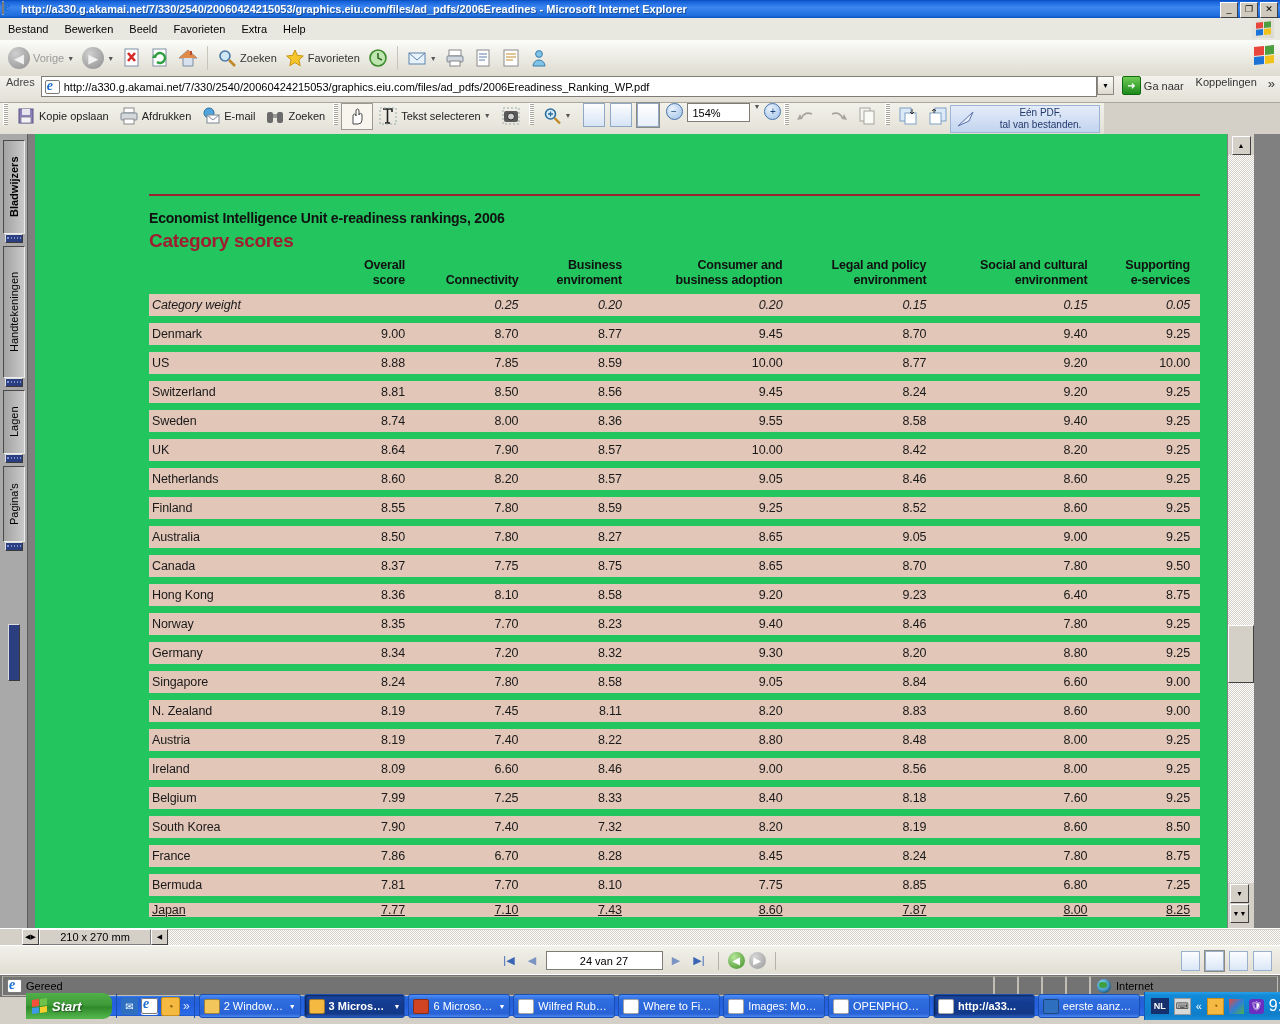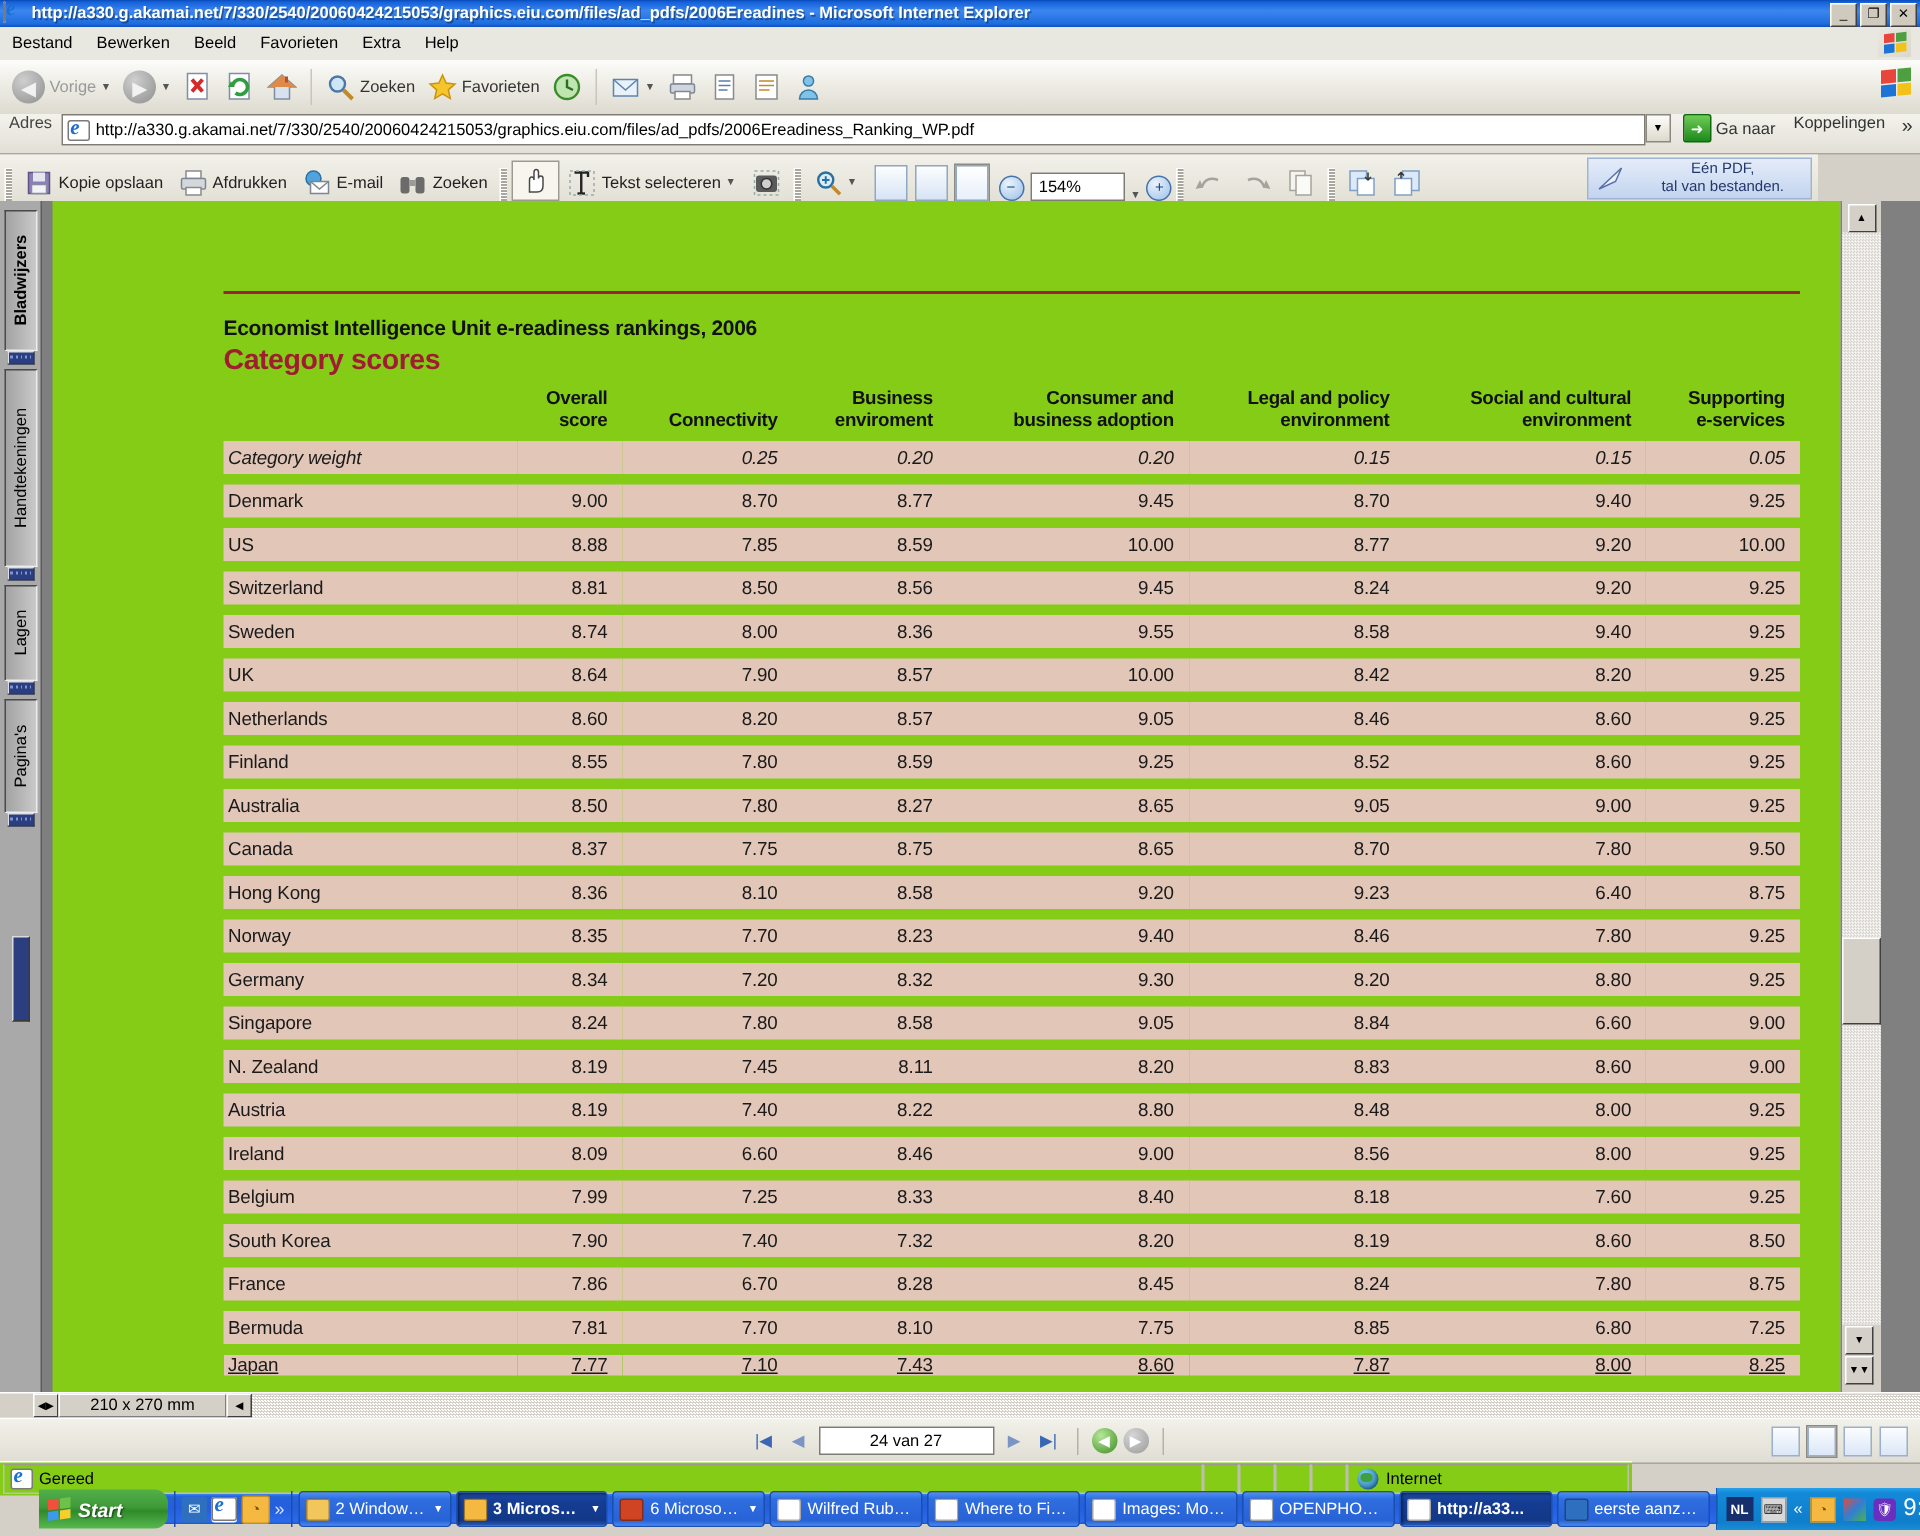--- a/index.html
+++ b/index.html
@@ -90,23 +90,23 @@
   .addr-drop{width:15px;height:17px;background:linear-gradient(#fdfdfb,#ddd9cd);
     border:1px solid #8a887f;margin-right:2px;display:flex;align-items:center;justify-content:center;font-size:7px;}
   .go-btn{display:flex;align-items:center;gap:3px;padding:0 6px;color:#333;}
   .go-arrow{width:17px;height:17px;background:linear-gradient(#6fcc55,#1d8a1d);border:1px solid #0d6a0d;
     border-radius:2px;color:#fff;font-size:10px;display:flex;align-items:center;justify-content:center;}
   .links-btn{padding:0 6px;color:#333;}
   .chev{padding:0 5px;color:#333;font-size:13px;}
 
   
   .pdftoolbar{
-    position:absolute;left:0;top:103px;width:1212px;height:31px;
+    position:absolute;left:0;top:103px;width:1104px;height:31px;
     background:linear-gradient(to bottom,#f2f1ea,#e3e1d6);
-    border-bottom:1px solid #a9a69c;display:flex;align-items:flex-end;
+    border-bottom:1px solid #a9a69c;display:flex;align-items:flex-start;
   }
   .grip{width:4px;height:22px;margin:0 3px;
     background:repeating-linear-gradient(to bottom,#fff 0 1px,#a9a69c 1px 2px);
     border-left:1px solid #fff;}
   .pbtn{display:flex;align-items:center;gap:3px;height:25px;padding:0 5px;color:#222;white-space:nowrap;}
   .pbtn.sel{background:#f7f5ee;border:1px solid #9b9a92;}
   .pbtn.dis{color:#a5a39b;}
   .zoom-field{width:56px;height:17px;background:#fff;border:1px solid #7e7c74;
     font-size:11px;display:flex;align-items:center;padding-left:5px;}
   .rndbtn{width:15px;height:15px;border-radius:50%;border:1px solid #4572a8;
@@ -146,21 +146,21 @@
     border:1px solid #dedede;border-right-color:#3a3a3a;border-bottom-color:#3a3a3a;}
   .navscroll{position:absolute;left:8px;top:490px;width:10px;height:55px;background:#2b3f80;
     border:1px solid #dcdcdc;border-right-color:#3a3a3a;border-bottom-color:#3a3a3a;}
 
   .docarea{
     position:absolute;left:28px;top:0;width:1226px;height:795px;
     background:#7f7f7f;overflow:hidden;
   }
   .page{
     position:absolute;left:7px;top:0px;width:1204px;height:795px;
-    background:#84cc16;box-shadow:2px 2px 3px rgba(0,0,0,.35);
+    background:#22c55e;box-shadow:2px 2px 3px rgba(0,0,0,.35);
   }
 
   
   .vscroll{
     position:absolute;right:0;top:0;width:26px;height:795px;
     background:#d4d0c8;border-left:1px solid #808080;
   }
   .sb-btn{width:17px;height:17px;margin:2px auto;background:#d4d0c8;
     border:1px solid #fff;border-right-color:#404040;border-bottom-color:#404040;
     display:flex;align-items:center;justify-content:center;font-size:7px;}
@@ -222,22 +222,22 @@
   .circnav{width:17px;height:17px;border-radius:50%;display:flex;align-items:center;
     justify-content:center;font-size:10px;color:#fff;}
   .circnav.g1{background:radial-gradient(circle at 35% 30%,#b7e79a,#3c8c22);}
   .circnav.g2{background:radial-gradient(circle at 35% 30%,#d6d6d6,#9a9a9a);}
   .layoutbtns{position:absolute;right:8px;top:5px;display:flex;gap:5px;align-items:center;}
   .lb{width:17px;height:18px;border:1px solid #9bb0cc;background:linear-gradient(#fbfdff,#dbe7f7);}
   .lb.sel{outline:1px solid #8c8a82;}
 
   
   .statusbar{
-    position:absolute;left:0;top:974px;width:1088px;height:22px;
-    background:#84cc16;border-top:1px solid #fff;display:flex;align-items:flex-end;
+    position:absolute;left:0;top:974px;width:1280px;height:22px;
+    background:#737373;border-top:1px solid #fff;display:flex;align-items:flex-end;
   }
   .st-main{flex:1;height:18px;border:1px solid #c0bdb3;border-top-color:#9d9a90;
     margin:1px 0 1px 2px;display:flex;align-items:center;gap:4px;padding-left:4px;}
   .st-cell{width:22px;height:18px;border:1px solid #c0bdb3;border-top-color:#9d9a90;margin:1px 0;}
   .st-zone{width:180px;height:18px;border:1px solid #c0bdb3;border-top-color:#9d9a90;
     margin:1px 2px 1px 0;display:flex;align-items:center;gap:5px;padding-left:6px;}
   .globe{width:14px;height:14px;border-radius:50%;
     background:radial-gradient(circle at 35% 30%,#7fd2f2,#1668a8);
     box-shadow:inset -1px -1px 2px rgba(0,0,0,.3);position:relative;}
   .globe:after{content:"";position:absolute;left:2px;top:3px;width:8px;height:6px;

